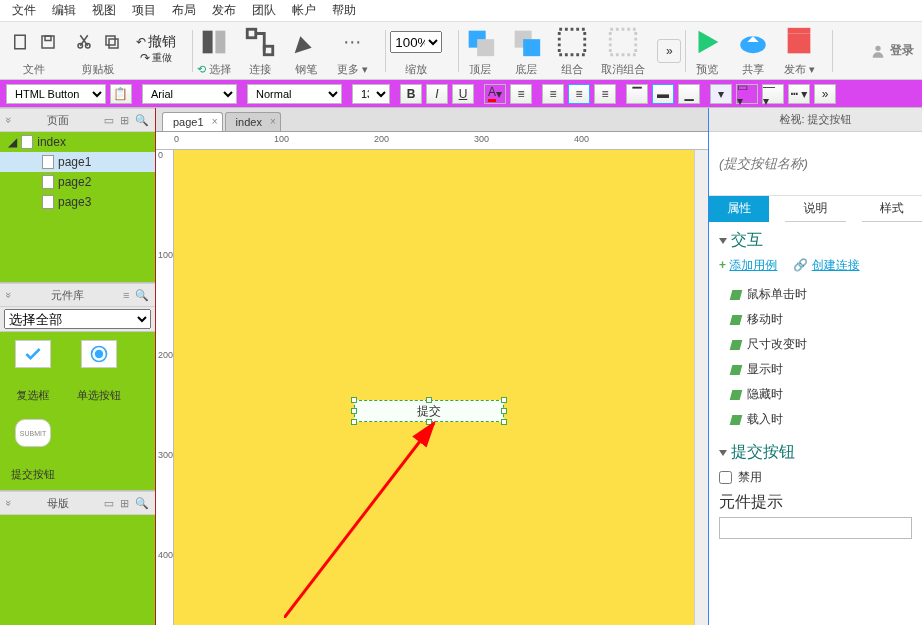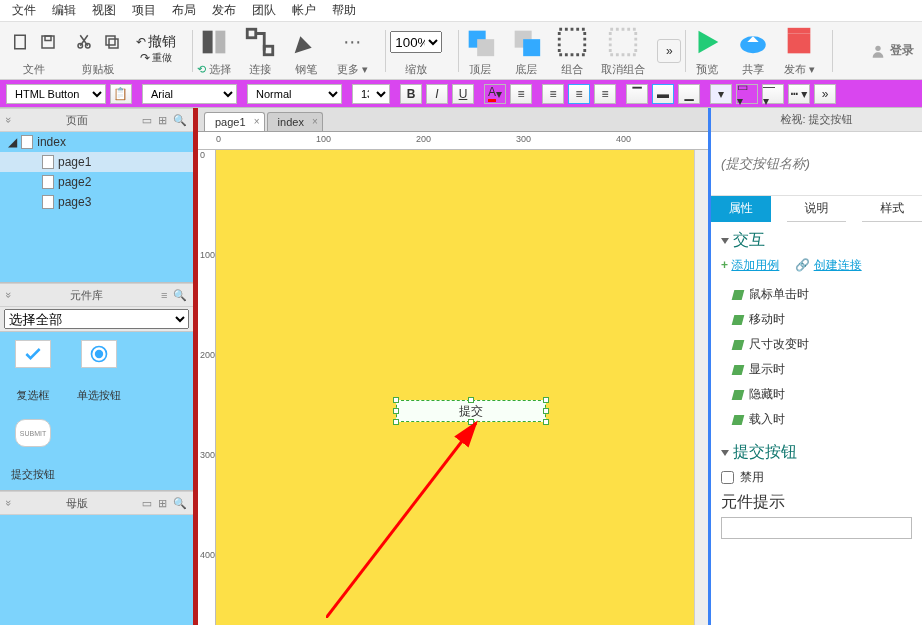--- a/index.html
+++ b/index.html
@@ -27,21 +27,21 @@
 .sel-weight { width: 95px; }
 .sel-size { width: 38px; }
 .style-btn { width: 22px; height: 20px; border: 1px solid #bbb; background: linear-gradient(#fff,#eee); display: flex; align-items: center; justify-content: center; font-size: 12px; cursor: default; }
 .style-sep { width: 2px; }
 .color-swatch { width: 22px; height: 20px; border: 1px solid #bbb; display: flex; align-items: center; justify-content: center; position: relative; }
 
 
 .main { display: flex; height: calc(625px - 22px - 58px - 28px); }
 
 
-.left-col { width: 198px; background: #7dd3fc; border-right: 5px solid #b91c1c; display: flex; flex-direction: column; }
+.left-col { width: 156px; background: #84cc16; border-right: 1px solid #b91c1c; display: flex; flex-direction: column; }
 .panel-head { height: 24px; background: #e8e8e8; display: flex; align-items: center; padding: 0 6px; font-size: 11px; color: #555; border-bottom: 1px solid #d0d0d0; border-top: 1px solid #d0d0d0; position: relative; }
 .panel-head .title { flex: 1; text-align: center; }
 .panel-head .tools { display: flex; gap: 6px; color: #888; }
 .tree { flex: 0 0 150px; overflow: auto; }
 .tree-item { padding: 3px 6px 3px 18px; display: flex; align-items: center; gap: 4px; }
 .tree-item.child { padding-left: 42px; }
 .tree-item.selected { background: #cde6f7; }
 
 .lib-panel { flex: 0 0 200px; border-top: 1px solid #c0c0c0; display: flex; flex-direction: column; }
 .lib-select { background: #e8e8e8; padding: 2px 4px; border-bottom: 1px solid #c8c8c8; }
@@ -65,21 +65,21 @@
 .ruler-v { width: 18px; background: #fff; border-right: 1px solid #bbb; position: relative; font-size: 9px; color: #666; }
 .ruler-v .tick { position: absolute; left: 2px; writing-mode: horizontal-tb; }
 .canvas { flex: 1; background: #fde047; position: relative; overflow: hidden; }
 .scrollbar-v { width: 14px; background: #eee; border-left: 1px solid #ccc; }
 
 .widget { position: absolute; left: 180px; top: 250px; width: 150px; height: 22px; border: 1px dashed #3a3; background: #f8fff8; display: flex; align-items: center; justify-content: center; font-size: 12px; }
 .handle { width: 6px; height: 6px; background: #fff; border: 1px solid #4a4; position: absolute; }
 .arrow-line { position: absolute; left: 110px; top: 268px; width: 160px; height: 200px; pointer-events: none; }
 
 
-.right-col { width: 214px; background: #fff; border-left: 3px solid #3b82f6; display: flex; flex-direction: column; justify-content: flex-end; }
+.right-col { width: 214px; background: #fff; border-left: 1px solid #3b82f6; display: flex; flex-direction: column; justify-content: flex-end; }
 .insp-head { height: 24px; background: #e8e8e8; display: flex; align-items: center; justify-content: center; font-size: 11px; color: #555; border-bottom: 1px solid #d0d0d0; }
 .insp-name { padding: 24px 10px; font-style: italic; color: #888; border-bottom: 1px solid #e0e0e0; }
 .insp-tabs { display: flex; height: 26px; gap: 16px; }
 .insp-tab { flex: 1; display: flex; align-items: center; justify-content: center; font-size: 12px; border-bottom: 1px solid #ccc; cursor: default; }
 .insp-tab.active { background: #0d9fd8; color: #fff; border-bottom: 1px solid #0d9fd8; }
 .insp-body { padding: 8px 10px; overflow: auto; flex: 1; }
 .section { margin-bottom: 10px; }
 .sec-head { font-size: 16px; color: #0f766e; display: flex; align-items: center; gap: 4px; margin-bottom: 6px; }
 .sec-head::before { content: ""; width: 0; height: 0; border-left: 4px solid transparent; border-right: 4px solid transparent; border-top: 6px solid #666; display: inline-block; }
 .link-row { display: flex; gap: 16px; font-size: 12px; margin: 6px 0 8px; }

